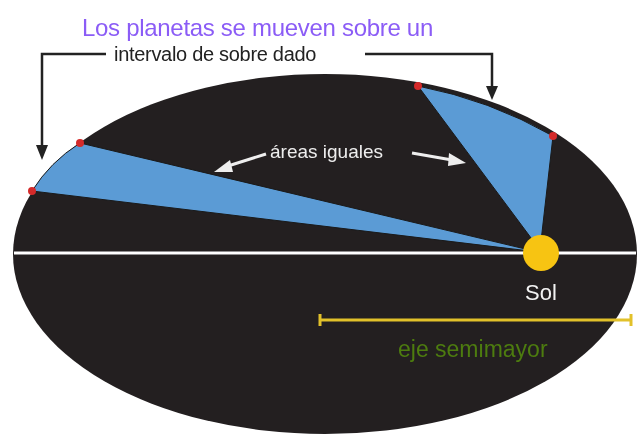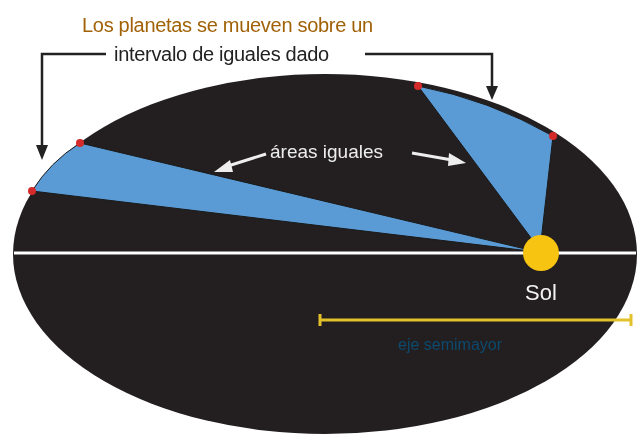--- a/index.html
+++ b/index.html
@@ -1,23 +1,23 @@
 <!DOCTYPE html>
 <html><head>
   <meta charset="utf-8">
   <style>
     html, body { margin: 0; padding: 0; background: #ffffff; }
     body { width: 640px; height: 441px; overflow: hidden; position: relative; font-family: "Liberation Sans", sans-serif; }
     svg { position: absolute; left: 0; top: 0; }
     .lbl { position: absolute; white-space: nowrap; }
-    .title1 { left: 82px; top: 14px; font-size: 20px; color: #a16207; letter-spacing: -0.3px; }
+    .title1 { left: 82px; top: 14px; font-size: 24px; color: #8b5cf6; letter-spacing: -0.3px; }
     .title2 { left: 114px; top: 43px; font-size: 20px; color: #222; letter-spacing: -0.3px; }
     .areas { left: 270px; top: 141px; font-size: 19px; color: #eeeeee; }
     .sol { left: 525px; top: 280px; font-size: 22px; font-weight: normal; color: #f2f2f2; }
-    .eje { left: 398px; top: 336px; font-size: 16px; color: #0c4a6e; }
+    .eje { left: 398px; top: 336px; font-size: 23px; color: #4d7c0f; }
   </style>
 </head>
 <body>
 
 <svg width="640" height="441" viewBox="0 0 640 441">
 
   <ellipse cx="325" cy="254" rx="312" ry="180" fill="#231f20"></ellipse>
 
   <path d="M 32 191 Q 50 162 80 143 L 538 252 Z" fill="#5b9bd5" stroke="#1a1a1a" stroke-width="1"></path>
 
@@ -41,16 +41,16 @@
   <polyline points="365,54 492,54 492,88" fill="none" stroke="#222" stroke-width="2.5"></polyline>
   <polygon points="486,86 498,86 492,100" fill="#222"></polygon>
 
   <line x1="266" y1="154" x2="228" y2="166" stroke="#eeeeee" stroke-width="3"></line>
   <polygon points="214,172 230,160 233,172" fill="#eeeeee"></polygon>
   <line x1="412" y1="153" x2="452" y2="160" stroke="#eeeeee" stroke-width="3"></line>
   <polygon points="466,163 449,153 448,166" fill="#eeeeee"></polygon>
 </svg>
 
 <div class="lbl title1">Los planetas se mueven sobre un</div>
-<div class="lbl title2">intervalo de iguales dado</div>
+<div class="lbl title2">intervalo de sobre dado</div>
 <div class="lbl areas">áreas iguales</div>
 <div class="lbl sol">Sol</div>
 <div class="lbl eje">eje semimayor</div>
 
 </body></html>

